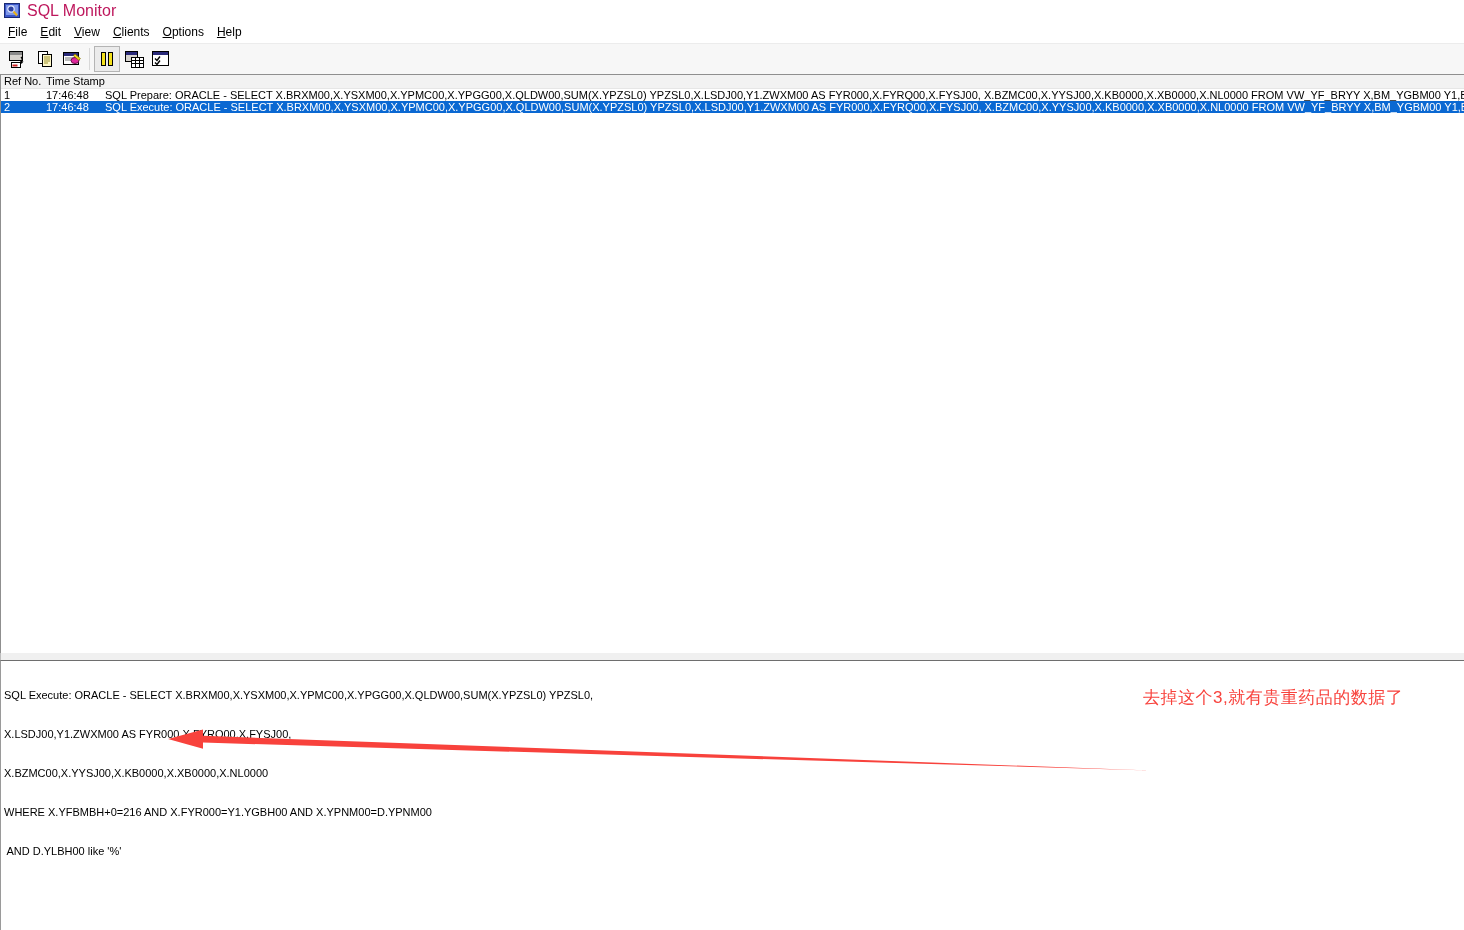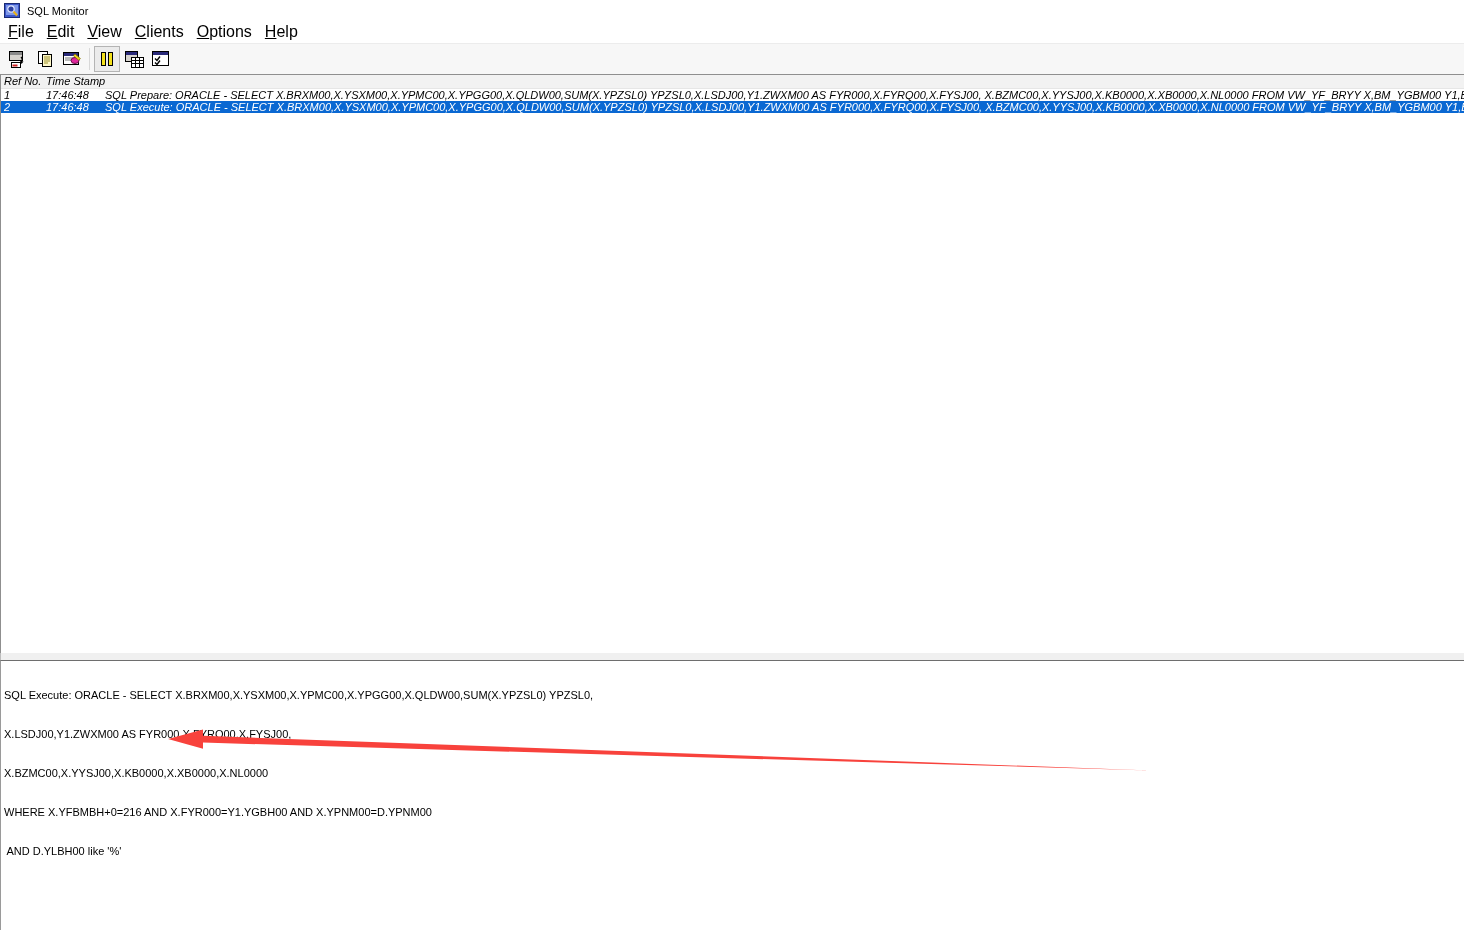--- a/index.html
+++ b/index.html
@@ -3,34 +3,34 @@
 <meta charset="utf-8">
 <style>
   html,body{margin:0;padding:0;background:#fff;}
   .window{
     position:relative;width:1464px;height:930px;overflow:hidden;
     background:#ffffff;font-family:"Liberation Sans",sans-serif;color:#000;
   }
   
   .titlebar{height:22px;display:flex;align-items:center;padding-left:4px;background:#fff;}
   .app-icon{width:17px;height:16px;display:inline-block;}
-  .titlebar .title{font-size:11px;margin-left:6px;color:#000000;}
+  .titlebar .title{font-size:16px;margin-left:6px;color:#be185d;}
   
-  .menubar{height:21px;display:flex;align-items:center;background:#fff;font-size:16px;padding-left:3px;}
+  .menubar{height:21px;display:flex;align-items:center;background:#fff;font-size:12px;padding-left:3px;}
   .menu-item{padding:2px 8px 3px 5px;cursor:default;}
   .menu-item .k{text-decoration:underline;}
   
   .toolbar{height:30px;background:#f7f7f7;display:flex;align-items:center;padding-left:5px;border-top:1px solid #ececec;}
   .tool-btn{width:26px;height:26px;display:flex;align-items:center;justify-content:center;margin-right:1px;}
   .tool-btn.pressed{border:1px solid #b4b4b4;background:#ebebeb;width:24px;height:24px;}
   .tool-sep{width:1px;height:22px;background:#d8d8d8;margin:0 4px 0 3px;}
   
   .listview{
     position:absolute;top:74px;left:0;width:1464px;height:579px;background:#fff;
-    border-top:1px solid #8f8f8f;border-left:1px solid #8f8f8f;box-sizing:border-box;font-style:italic;
+    border-top:1px solid #8f8f8f;border-left:1px solid #8f8f8f;box-sizing:border-box;
   }
   .list-header{height:13px;display:flex;background:#f2f2f2;font-size:11px;border-bottom:1px solid #e6e6e6;}
   .hcell{white-space:nowrap;overflow:hidden;}
   .c1{width:45px;padding-left:3px;box-sizing:border-box;flex:none;}
   .c2{width:59px;flex:none;}
   .c3{flex:1;min-width:0;}
   .lrow{height:12px;display:flex;font-size:11px;line-height:12px;white-space:nowrap;}
   .lrow .cell{overflow:hidden;}
   .lrow.selected{background:#0a68d2;color:#fff;}
   
@@ -161,17 +161,18 @@
     <div class="dline"> AND D.YLBH00 like '%'</div>
     
     
     
     
     
     
     
   </div>
 
+  <div class="annotation">去掉这个3,就有贵重药品的数据了</div>
   <svg class="arrow-overlay" viewBox="0 0 1464 930">
     <polygon points="168,739 203,729.5 203,735.8 1150,770.5 203,742.6 203,748.8" fill="#f8423c"></polygon>
   </svg>
 
 </div>
 
 </body></html>

